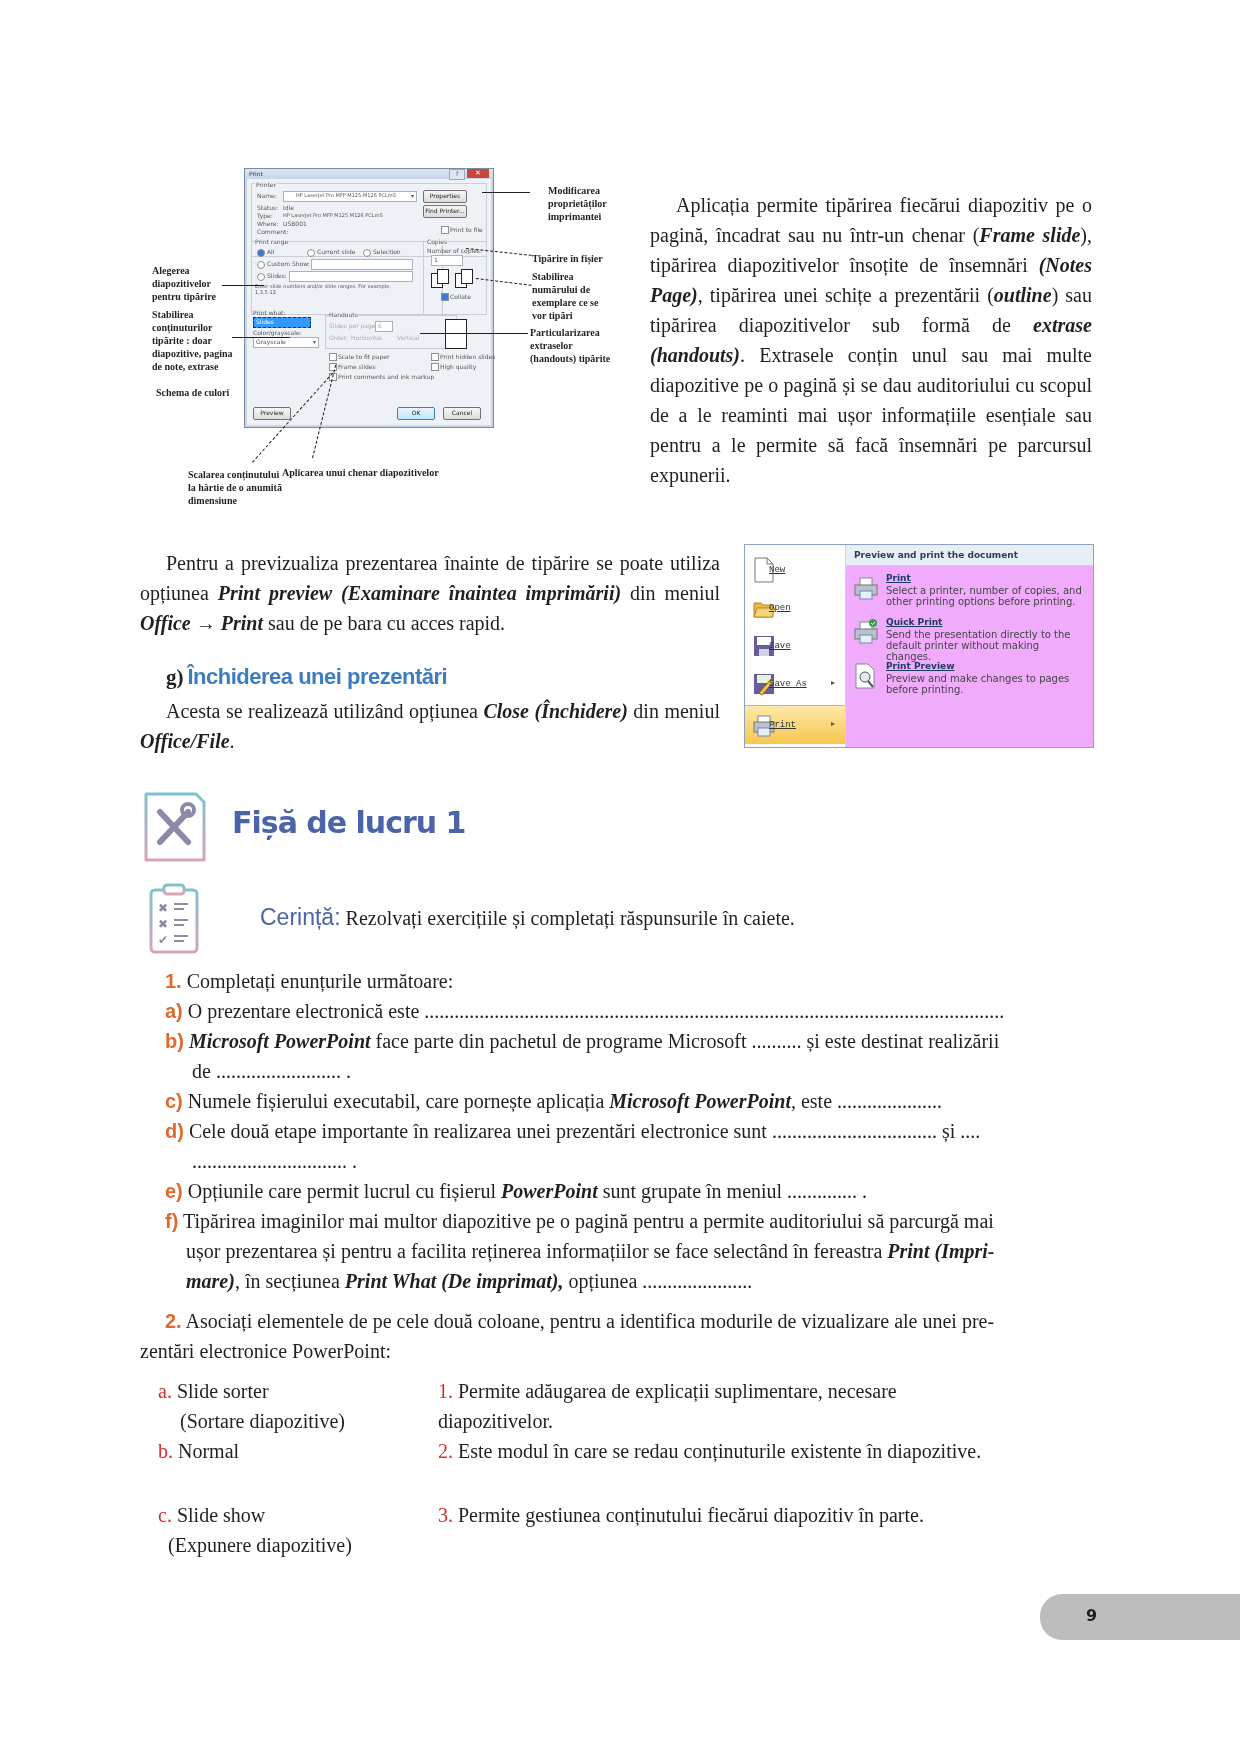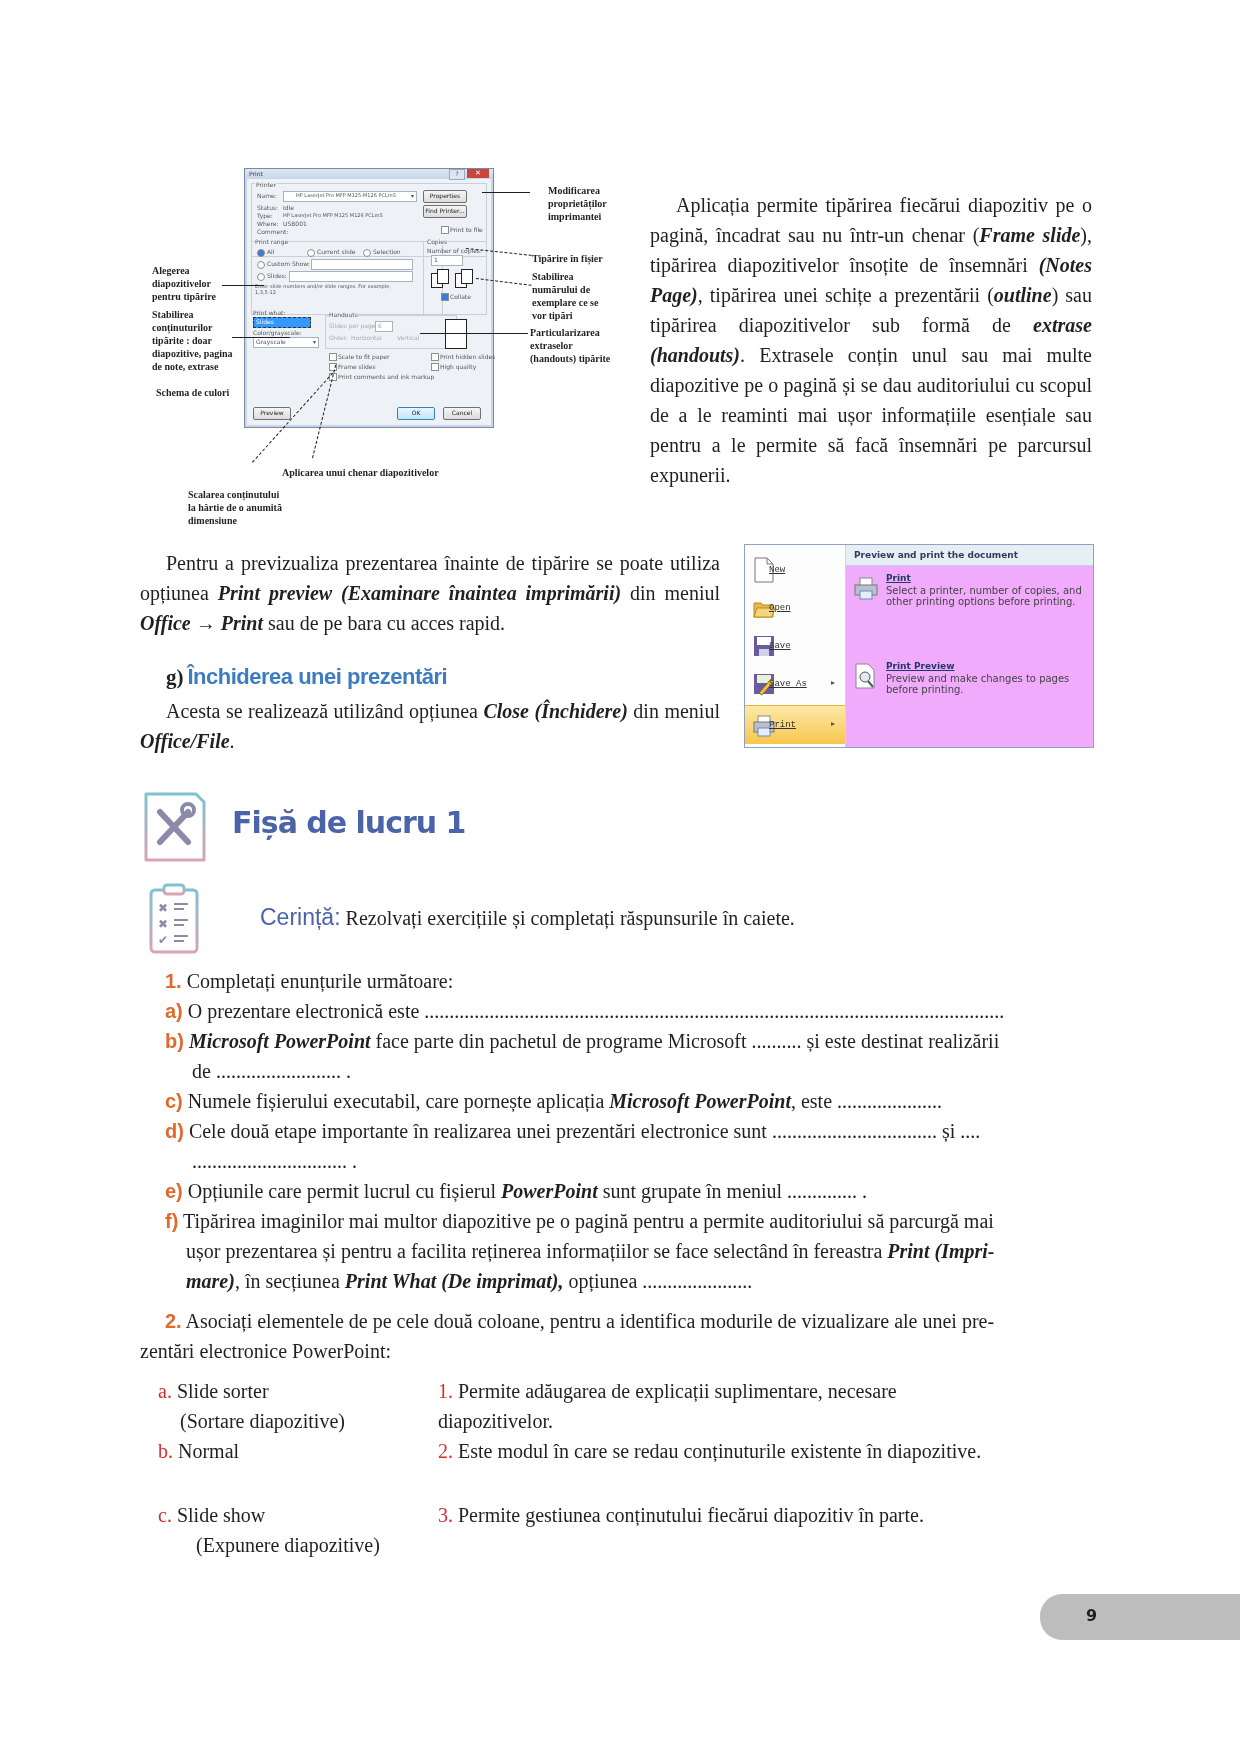--- a/index.html
+++ b/index.html
@@ -159,21 +159,21 @@
   <div class="dline" style="left:466px;top:248px;width:66px;transform:rotate(6deg);"></div>
   <div class="callout" style="left:532px;top:270px;width:80px;">Stabilirea numărului de exemplare ce se vor tipări</div>
   <div class="dline" style="left:476px;top:278px;width:56px;transform:rotate(7deg);"></div>
   <div class="callout" style="left:530px;top:326px;width:90px;">Particularizarea extraselor (handouts) tipărite</div>
   <div class="line" style="left:420px;top:333px;width:108px;"></div>
   <div class="callout" style="left:152px;top:264px;width:90px;">Alegerea diapozitivelor pentru tipărire</div>
   <div class="line" style="left:222px;top:285px;width:42px;"></div>
   <div class="callout" style="left:152px;top:308px;width:92px;">Stabilirea conținuturilor tipărite : doar diapozitive, pagina de note, extrase</div>
   <div class="line" style="left:232px;top:337px;width:58px;"></div>
   <div class="callout" style="left:156px;top:386px;width:100px;">Schema de culori</div>
-  <div class="callout" style="left:188px;top:488px;width:100px;">Scalarea conținutului la hârtie de o anumită dimensiune</div>
+  <div class="callout" style="left:188px;top:468px;width:100px;">Scalarea conținutului la hârtie de o anumită dimensiune</div>
   <div class="dline" style="left:252px;top:462px;width:120px;transform:rotate(-48deg);"></div>
   <div class="callout" style="left:282px;top:466px;width:220px;">Aplicarea unui chenar diapozitivelor</div>
   <div class="dline" style="left:312px;top:458px;width:96px;transform:rotate(-76deg);"></div>
 </div>
 
 <div class="abs body-text indent" style="left:650px;top:190px;width:442px;">
   <span>Aplicația permite tipărirea fiecărui diapozitiv pe o pagină, încadrat sau nu într-un chenar (</span><b><i>Frame slide</i></b><span>), tipărirea diapozitivelor însoțite de însemnări </span><b><i>(Notes Page)</i></b><span>, tipărirea unei schițe a prezentării (</span><b><i>outline</i></b><span>) sau tipărirea diapozitivelor sub formă de </span><b><i>extrase (handouts)</i></b><span>. Extrasele conțin unul sau mai multe diapozitive pe o pagină și se dau auditoriului cu scopul de a le reaminti mai ușor informațiile esențiale sau pentru a le permite să facă însemnări pe parcursul expunerii.</span>
 </div>
 
 <div class="abs body-text indent" style="left:140px;top:548px;width:580px;">
@@ -234,20 +234,31 @@
   <div class="right">
     <div class="rhead">Preview and print the document</div>
     <div class="ritem" style="top:26px;">
       <svg class="ic" viewBox="0 0 24 26">
           <rect x="6" y="3" width="12" height="8" fill="#fff" stroke="#888"></rect>
           <rect x="1" y="10" width="22" height="10" fill="#b9c1cc" stroke="#777"></rect>
           <rect x="6" y="16" width="12" height="8" fill="#e6eef8" stroke="#6a8ab8"></rect>
         </svg>
       <span class="t">Print</span>
       <span class="d">Select a printer, number of copies, and other printing options before printing.</span>
+    </div>
+    <div class="ritem" style="top:70px;">
+      <svg class="ic" viewBox="0 0 24 26">
+          <rect x="6" y="3" width="12" height="8" fill="#fff" stroke="#888"></rect>
+          <rect x="1" y="10" width="22" height="10" fill="#b9c1cc" stroke="#777"></rect>
+          <rect x="6" y="16" width="12" height="8" fill="#e6eef8" stroke="#6a8ab8"></rect>
+          <circle cx="19" cy="4" r="4" fill="#3aa04a"></circle>
+          <path d="M17 4l1.5 1.5L21 3" stroke="#fff" fill="none"></path>
+        </svg>
+      <span class="t">Quick Print</span>
+      <span class="d">Send the presentation directly to the default printer without making changes.</span>
     </div>
     <div class="ritem" style="top:114px;">
       <svg class="ic" viewBox="0 0 24 26">
           <path d="M2 1h12l6 6v18H2z" fill="#fff" stroke="#888"></path>
           <circle cx="11" cy="14" r="5" fill="#dfeaf5" stroke="#555"></circle>
           <path d="M14 18l5 6" stroke="#555" stroke-width="2"></path>
         </svg>
       <span class="t">Print Preview</span>
       <span class="d">Preview and make changes to pages before printing.</span>
     </div>
@@ -323,21 +334,21 @@
 <div class="ex-line" style="top:1376px;left:158px;">
   <span class="num-red">a.</span><span> Slide sorter</span>
 </div>
 <div class="ex-line" style="top:1406px;left:180px;">(Sortare diapozitive)</div>
 <div class="ex-line" style="top:1436px;left:158px;">
   <span class="num-red">b.</span><span> Normal</span>
 </div>
 <div class="ex-line" style="top:1500px;left:158px;">
   <span class="num-red">c.</span><span> Slide show</span>
 </div>
-<div class="ex-line" style="top:1530px;left:196px;text-align:right;">(Expunere diapozitive)</div>
+<div class="ex-line" style="top:1530px;left:168px;text-align:right;">(Expunere diapozitive)</div>
 
 <div class="ex-line" style="top:1376px;left:438px;">
   <span class="num-red">1.</span><span> Permite adăugarea de explicații suplimentare, necesare</span>
 </div>
 <div class="ex-line" style="top:1406px;left:438px;">diapozitivelor.</div>
 <div class="ex-line" style="top:1436px;left:438px;">
   <span class="num-red">2.</span><span> Este modul în care se redau conținuturile existente în diapozitive.</span>
 </div>
 <div class="ex-line" style="top:1500px;left:438px;">
   <span class="num-red">3.</span><span> Permite gestiunea conținutului fiecărui diapozitiv în parte.</span>

